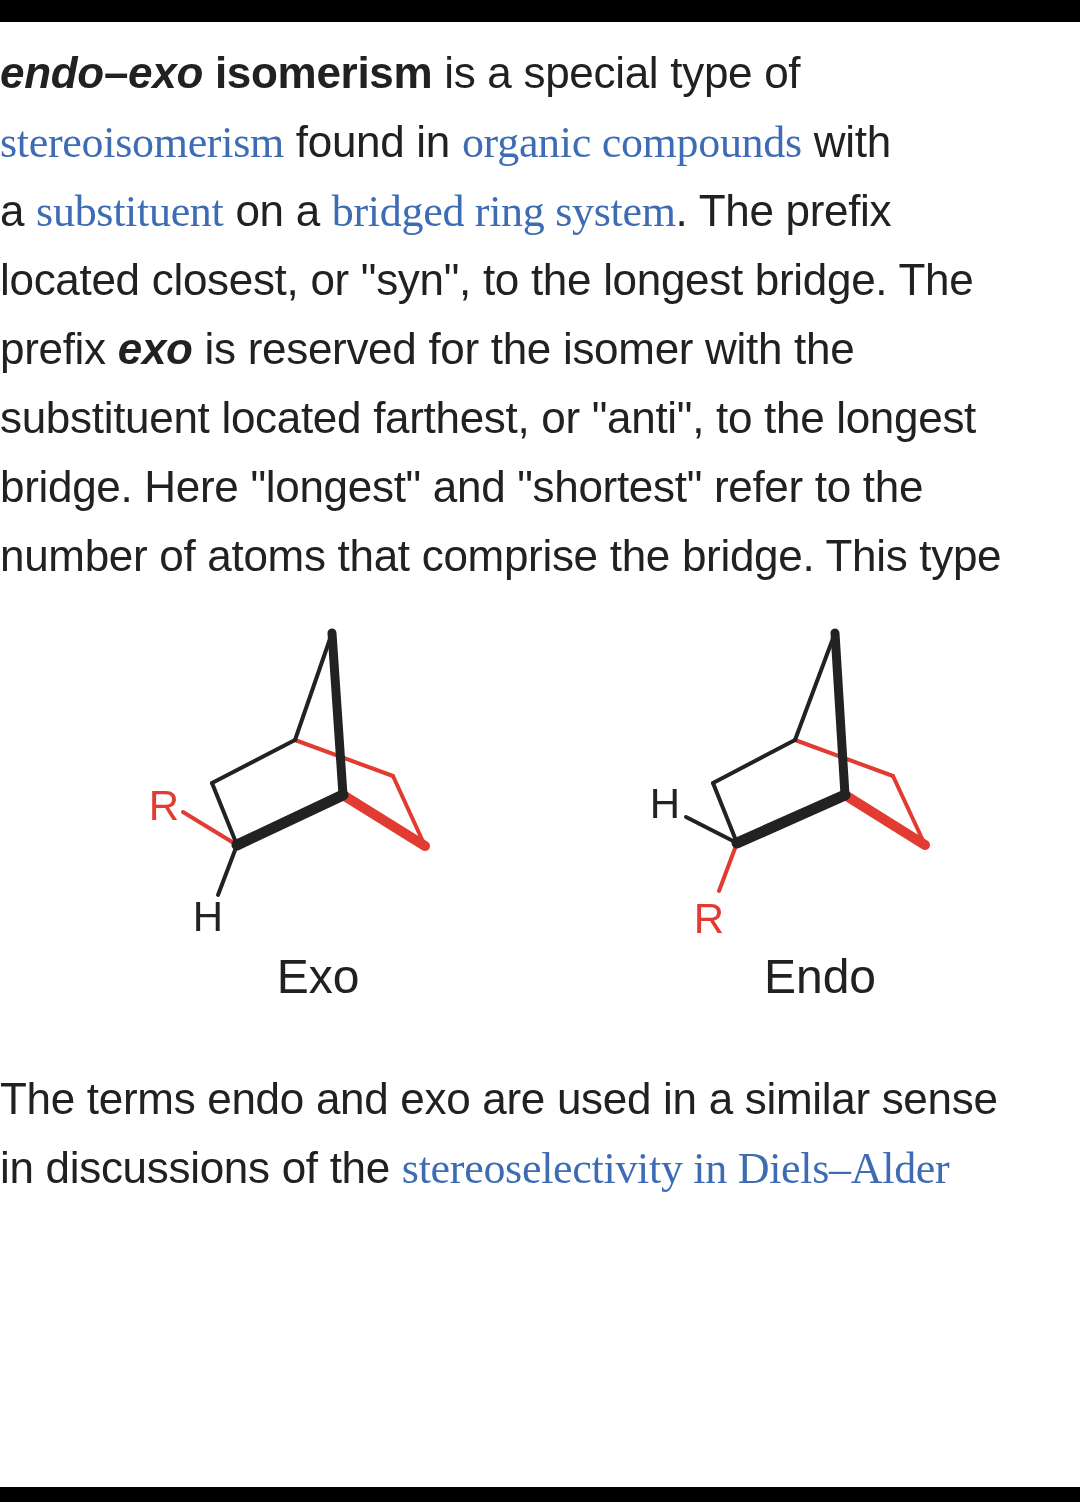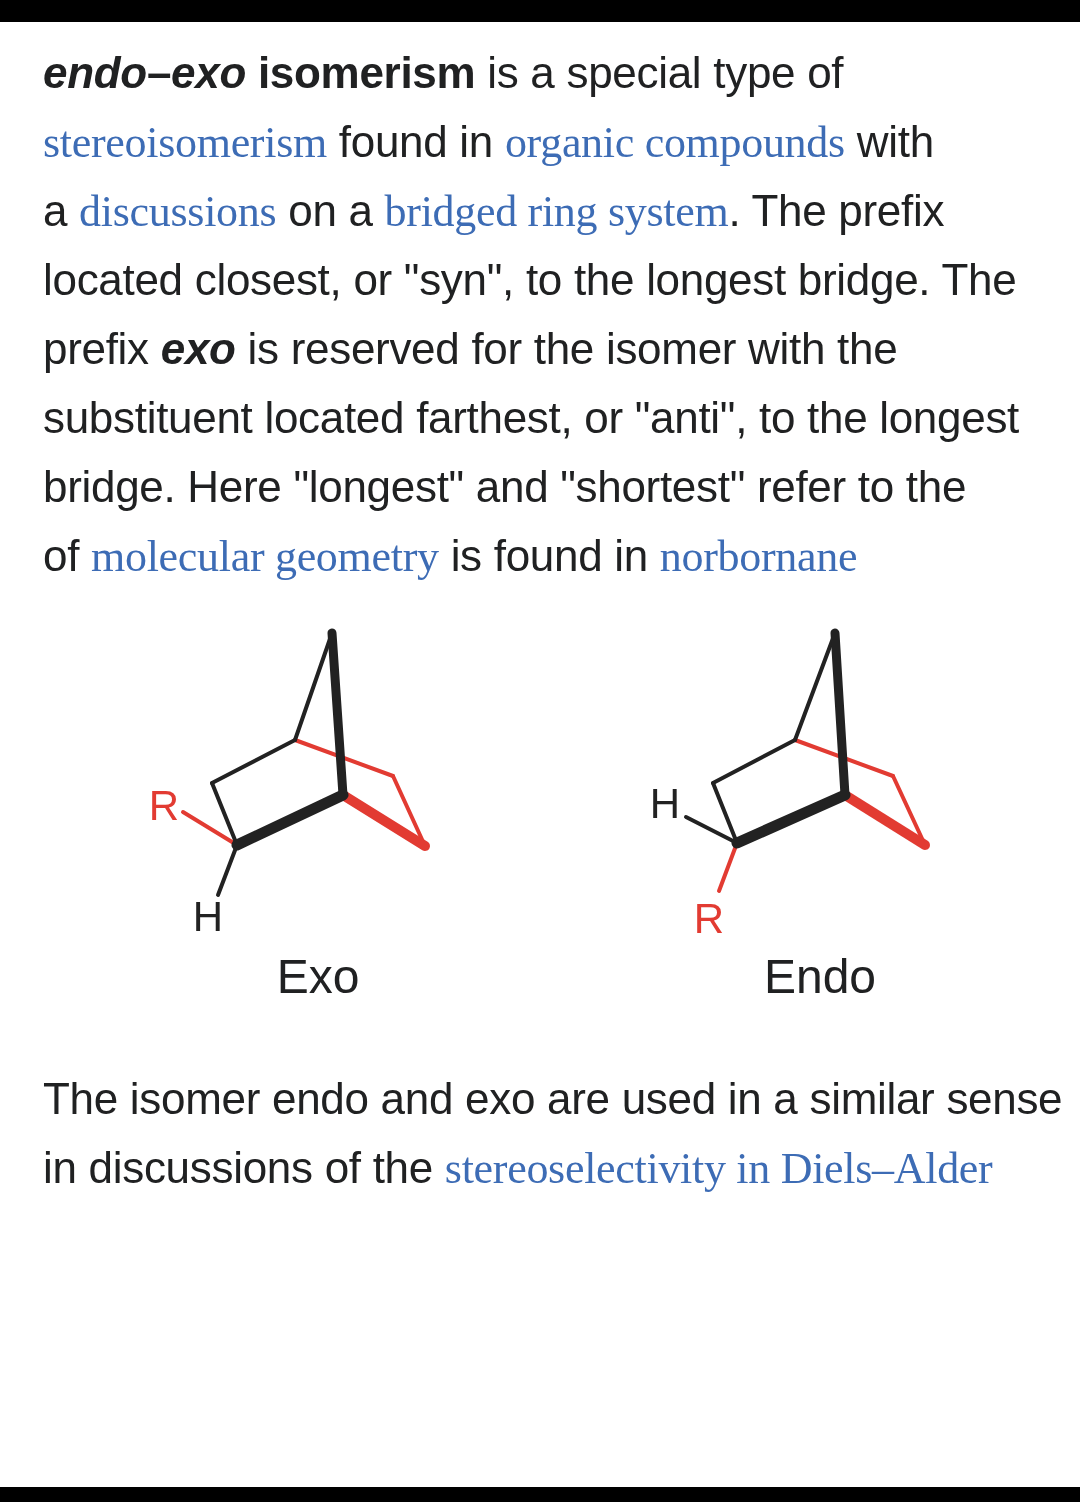--- a/index.html
+++ b/index.html
@@ -16,21 +16,20 @@
     background:var(--bg);
     font-family:"Liberation Sans", sans-serif;
     color:var(--text);
     -webkit-font-smoothing:antialiased;
   }
   .frame{width:1080px;height:1502px;overflow:hidden;background:var(--bg);display:flex;flex-direction:column;}
   .topbar{height:22px;background:var(--bar);flex:0 0 auto;}
   .bottombar{height:15px;background:var(--bar);flex:0 0 auto;margin-top:9px;}
   .article{flex:1 1 auto;}
   .para{
-    padding-left:43px;
     padding-right:20px;
     font-size:44px;
     line-height:69px;
     letter-spacing:-0.3px;
   }
   .para-1{margin-top:16px;}
   .para-2{margin-top:56px;}
   .line{white-space:nowrap;height:69px;}
   .s-n{font-style:normal;font-weight:400;}
   .s-b{font-weight:700;}
@@ -50,26 +49,26 @@
 <body>
 
 <div class="frame">
   <div class="topbar"></div>
 
   <div class="article">
 
     <div class="para para-1">
         <div class="line"><span class="s-bi">endo</span><span class="s-b">–</span><span class="s-bi">exo</span><span class="s-b"> isomerism</span><span class="s-n"> is a special type of</span></div>
         <div class="line"><a class="s-l" href="#">stereoisomerism</a><span class="s-n"> found in </span><a class="s-l" href="#">organic compounds</a><span class="s-n"> with</span></div>
-        <div class="line"><span class="s-n">a </span><a class="s-l" href="#">discussions</a><span class="s-n"> on a </span><a class="s-l" href="#">bridged ring system</a><span class="s-n">. The prefix</span></div>
+        <div class="line"><span class="s-n">a </span><a class="s-l" href="#">substituent</a><span class="s-n"> on a </span><a class="s-l" href="#">bridged ring system</a><span class="s-n">. The prefix</span></div>
         <div class="line"><span class="s-n">located closest, or "</span><span class="s-i">syn</span><span class="s-n">", to the longest bridge. The</span></div>
         <div class="line"><span class="s-n">prefix </span><span class="s-bi">exo</span><span class="s-n"> is reserved for the isomer with the</span></div>
         <div class="line"><span class="s-n">substituent located farthest, or "</span><span class="s-i">anti</span><span class="s-n">", to the longest</span></div>
         <div class="line"><span class="s-n">bridge. Here "longest" and "shortest" refer to the</span></div>
-        <div class="line"><span class="s-n">of </span><a class="s-l" href="#">molecular geometry</a><span class="s-n"> is found in </span><a class="s-l" href="#">norbornane</a></div>
+        <div class="line"><span class="s-n">number of atoms that comprise the bridge. This type</span></div>
       </div>
 
     <svg class="figure" width="1080" height="395" viewBox="0 0 1080 395" xmlns="http://www.w3.org/2000/svg">
 
       <g>
         <line class="bond-red" x1="295" y1="127" x2="393" y2="163"></line>
         <line class="bond-red" x1="393" y1="163" x2="425" y2="233"></line>
         <line class="bond-red" x1="183" y1="199" x2="237" y2="232"></line>
         <line class="bond" x1="332" y1="20" x2="295" y2="127"></line>
         <line class="bond" x1="295" y1="127" x2="212" y2="170"></line>
@@ -94,20 +93,20 @@
         <line class="bond-red-bold" x1="925" y1="232" x2="845" y2="182"></line>
         <line class="bond-bold-mid" x1="835" y1="20" x2="845" y2="182"></line>
         <line class="bond-bold" x1="737" y1="230" x2="845" y2="182"></line>
         <text class="atom-label" x="665" y="205" text-anchor="middle" fill="#222222">H</text>
         <text class="atom-label" x="709" y="320" text-anchor="middle" fill="#e23b32">R</text>
         <text class="caption" x="820" y="380" text-anchor="middle">Endo</text>
       </g>
     </svg>
 
     <div class="para para-2">
-        <div class="line"><span class="s-n">The isomer </span><span class="s-i">endo</span><span class="s-n"> and </span><span class="s-i">exo</span><span class="s-n"> are used in a similar sense</span></div>
+        <div class="line"><span class="s-n">The terms </span><span class="s-i">endo</span><span class="s-n"> and </span><span class="s-i">exo</span><span class="s-n"> are used in a similar sense</span></div>
         <div class="line"><span class="s-n">in discussions of the </span><a class="s-l" href="#">stereoselectivity in Diels–Alder</a></div>
       </div>
 
   </div>
 
   <div class="bottombar"></div>
 </div>
 
 </body></html>

